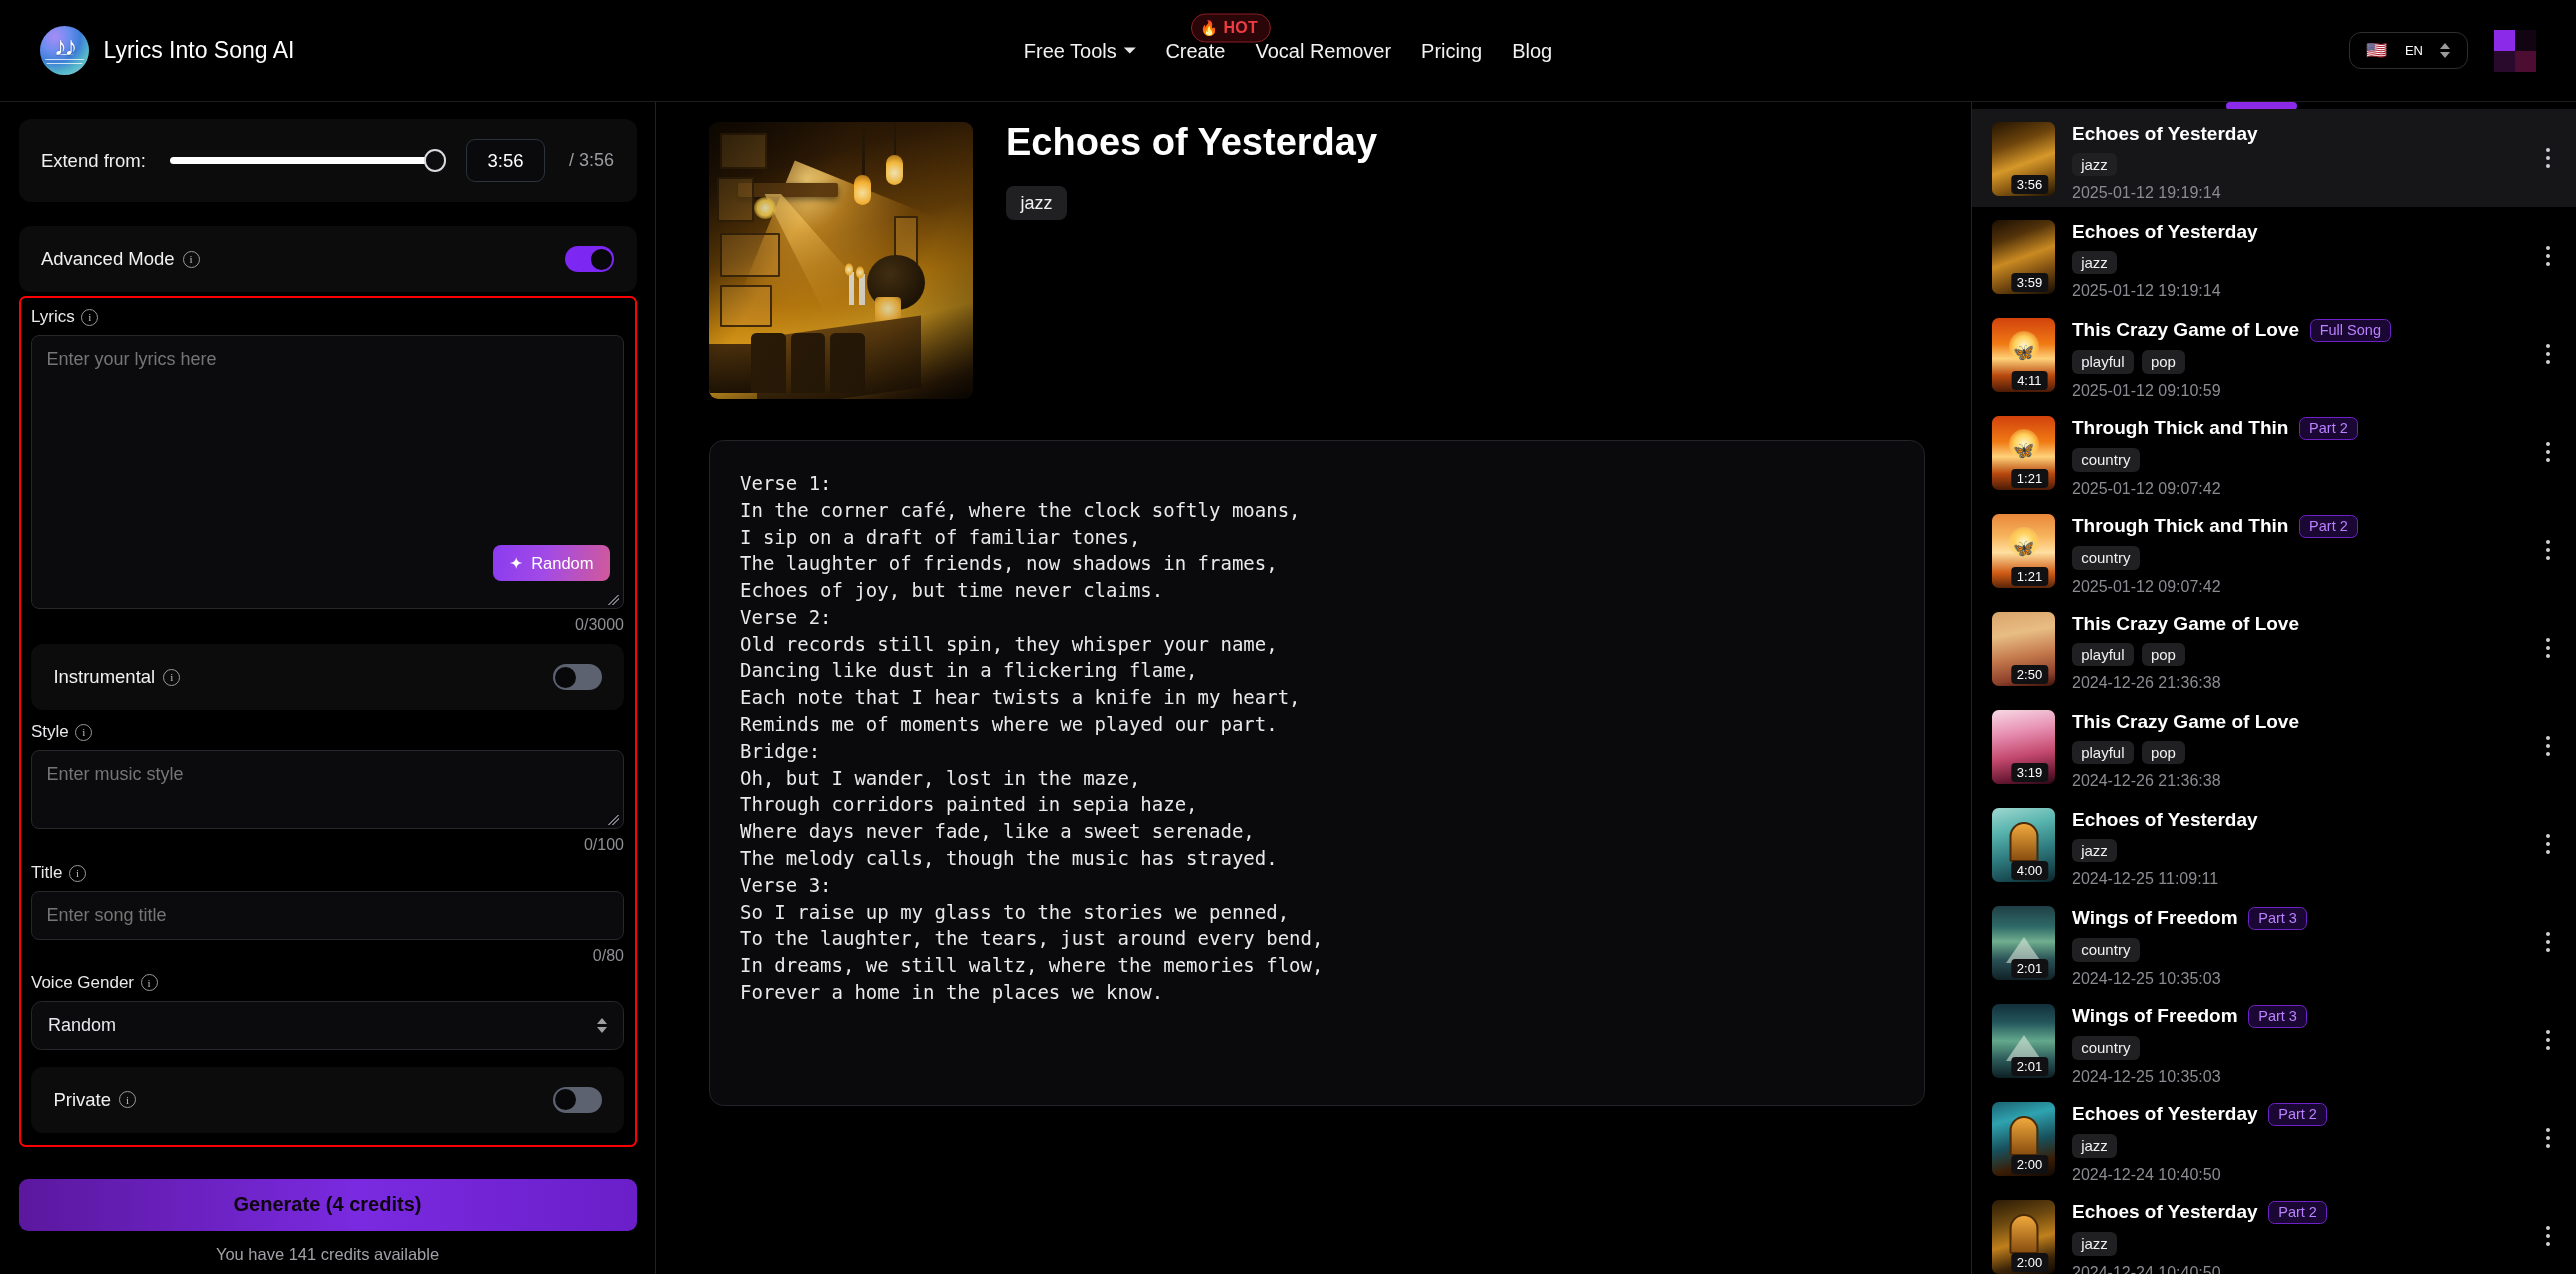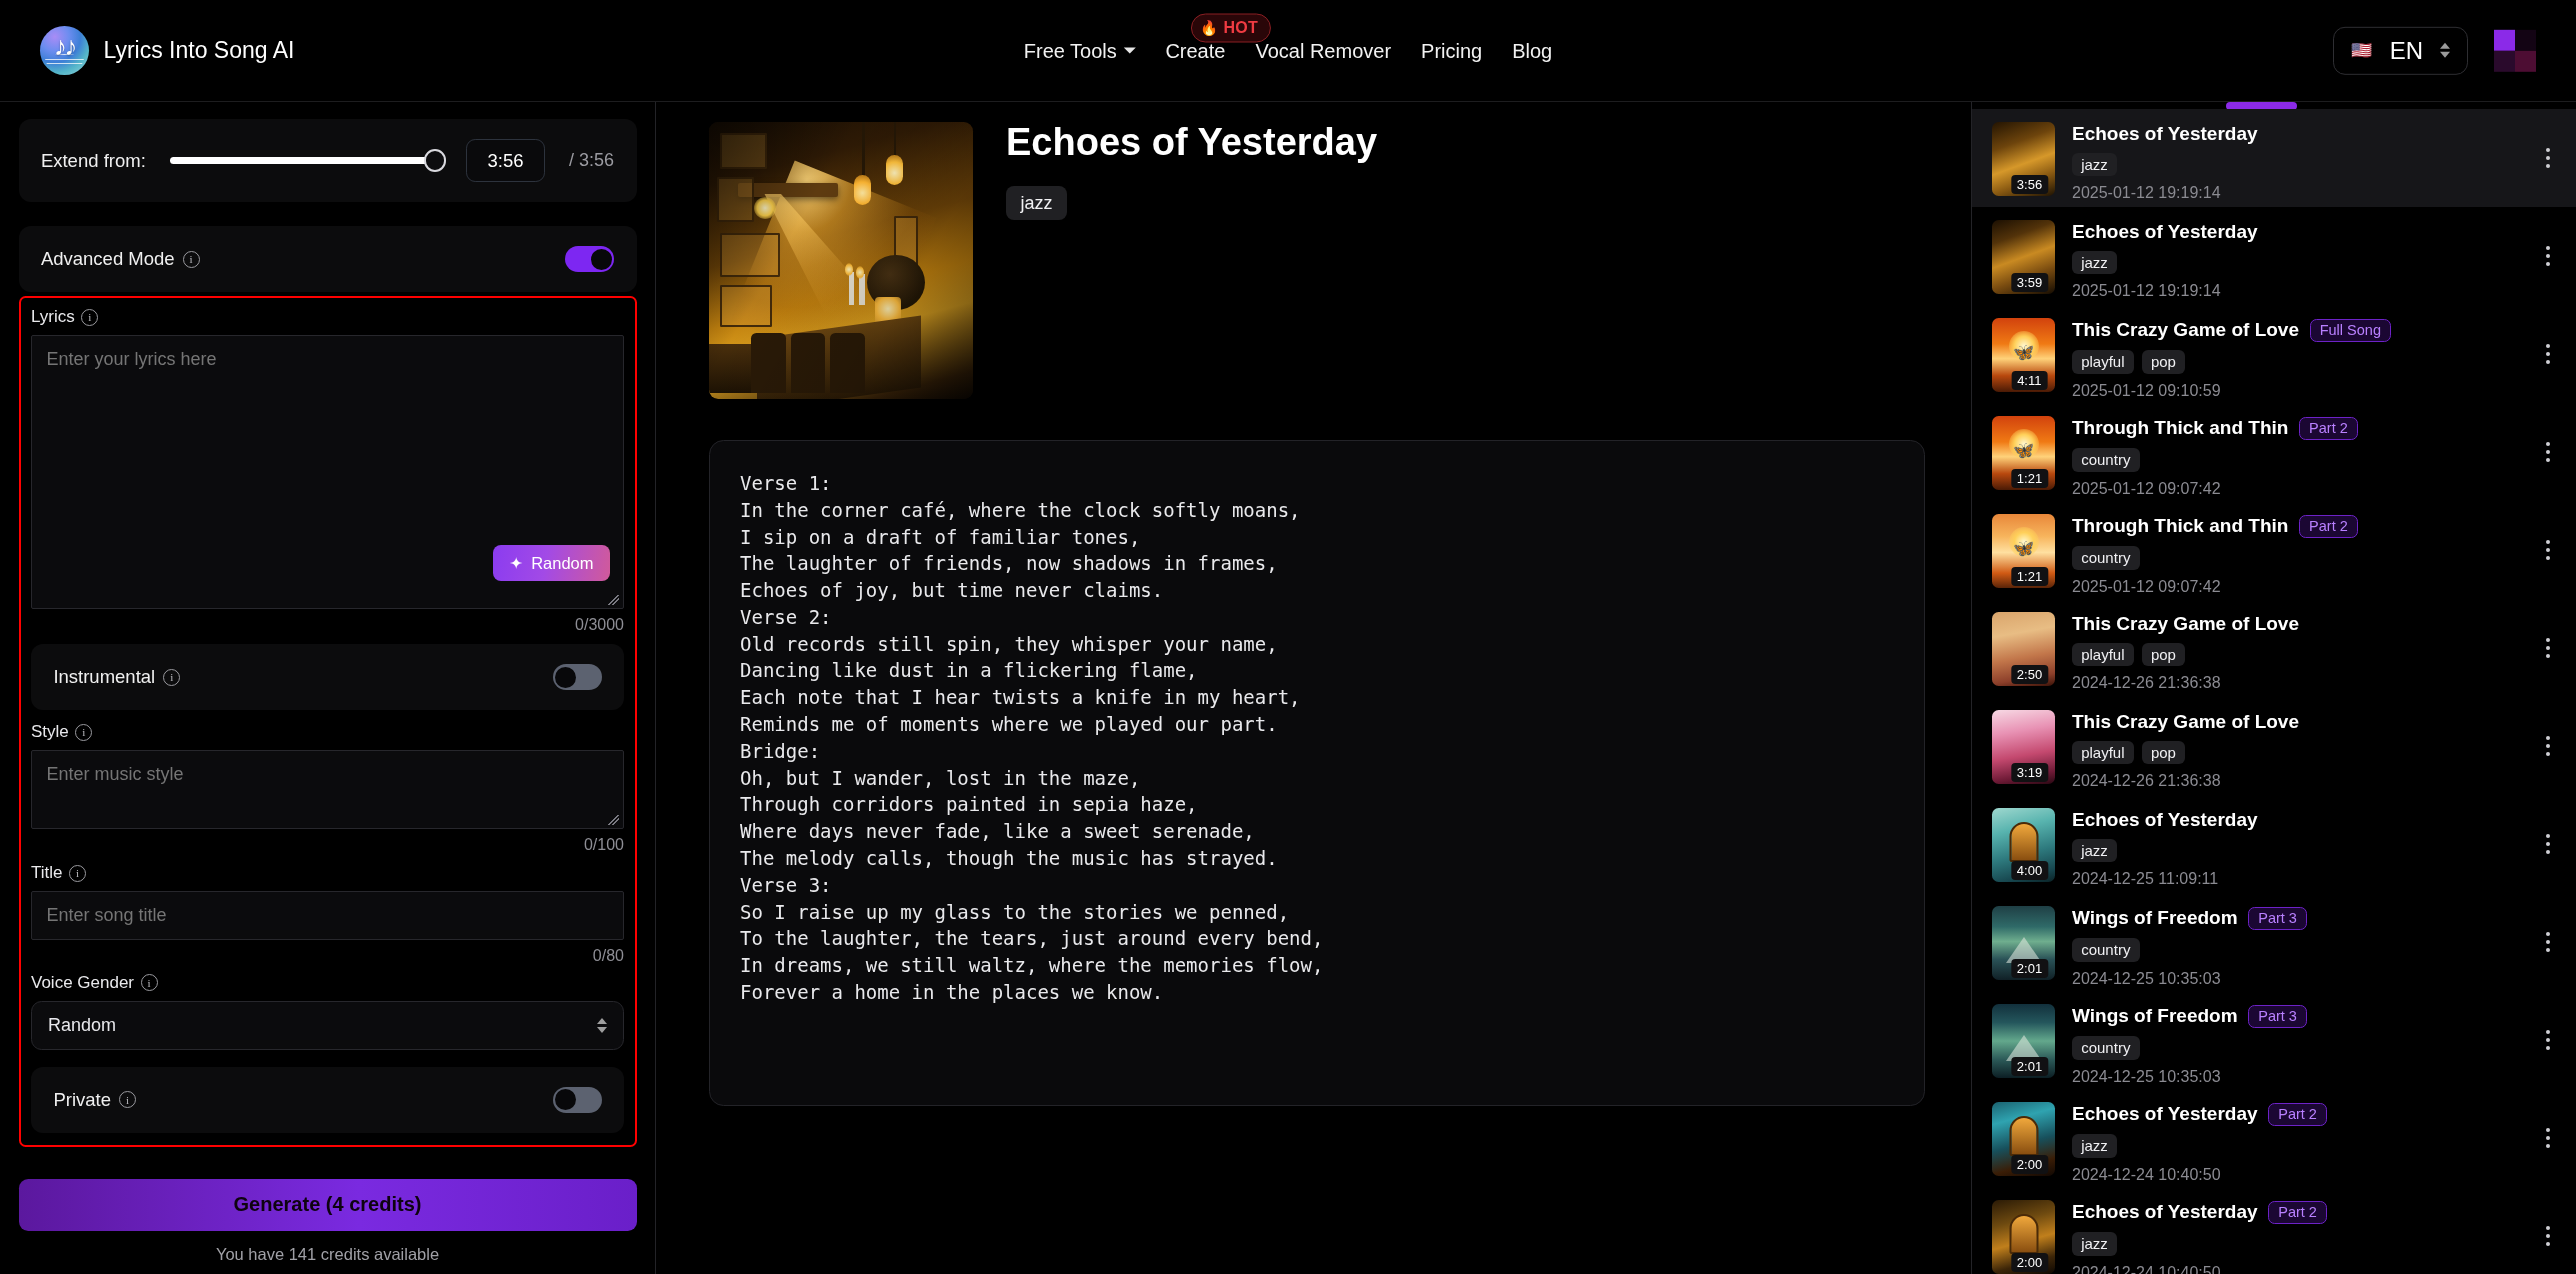--- a/index.html
+++ b/index.html
@@ -54,21 +54,21 @@
   #hot-badge .flame { font-size: 14.5px; color:#ef3b42; line-height:1; }
   #hot-badge .txt { font-size: 16px; color:#ef3b42; font-weight:600; letter-spacing:0.3px; }
 
   #header-right { position:absolute; right: 40px; top:50%; transform: translateY(-50%); display:flex; align-items:center; gap:26px; }
   #lang-select {
     display:flex; align-items:center; gap:17px;
     border:1.3px solid #2e2e32; border-radius: 12px;
     padding: 9.2px 17px; cursor:pointer;
   }
   #lang-select .flag { font-size: 17px; line-height:1; }
-  #lang-select .code { font-size: 24px; color:#fff; }
+  #lang-select .code { font-size: 13px; color:#fff; }
   .chev-ud { display:flex; flex-direction:column; gap:3.3px; opacity:.75; }
   .chev-ud i { width:0;height:0;border-left:5.3px solid transparent;border-right:5.3px solid transparent; display:block; }
   .chev-ud i.up { border-bottom:6px solid #cfcfcf; }
   .chev-ud i.dn { border-top:6px solid #cfcfcf; }
   #avatar { width: 42px; height: 42px; display:grid; grid-template-columns:1fr 1fr; grid-template-rows:1fr 1fr; cursor:pointer; }
   #avatar span { display:block; }
   #avatar .a { background:#8b2ae8; } #avatar .b { background:#130414; }
   #avatar .c { background:#2a0a2c; } #avatar .d { background:#4d0d33; }
 
   
@@ -103,21 +103,21 @@
     padding: 9.2px 20px; font-size: 18.5px; color:#fff; min-width: 79px; text-align:center;
   }
   #time-total { font-size: 18px; color:#9b9ba1; white-space:nowrap; }
 
   #highlight-box {
     border: 2.6px solid #ff0000; border-radius: 6.6px;
     padding: 9.2px 10.5px 12px 10.5px; margin-top: 4px;
   }
   .field-label { font-size: 17px; color:#e9e9ec; display:flex; align-items:center; gap:6.6px; margin-bottom: 8px; }
   .textfield {
-    width:100%; background:#0b0b0d; border:1.3px solid #27272c; border-radius:2px;
+    width:100%; background:#0b0b0d; border:1.3px solid #27272c; border-radius:8px;
     color:#8d8d94; font-size: 18px; font-family:"Liberation Sans", sans-serif;
     padding: 13px 14.5px; resize:none; outline:none; display:block;
   }
   #lyrics-wrap { position:relative; }
   #lyrics-area { height: 274px; }
   .resize-grip { position:absolute; right:5.3px; bottom:4px; width:10.5px; height:10.5px;
     background: linear-gradient(135deg, transparent 45%, #7a7a82 45%, #7a7a82 55%, transparent 55%),
                 linear-gradient(135deg, transparent 65%, #7a7a82 65%, #7a7a82 75%, transparent 75%);
     pointer-events:none; }
   #random-btn {

